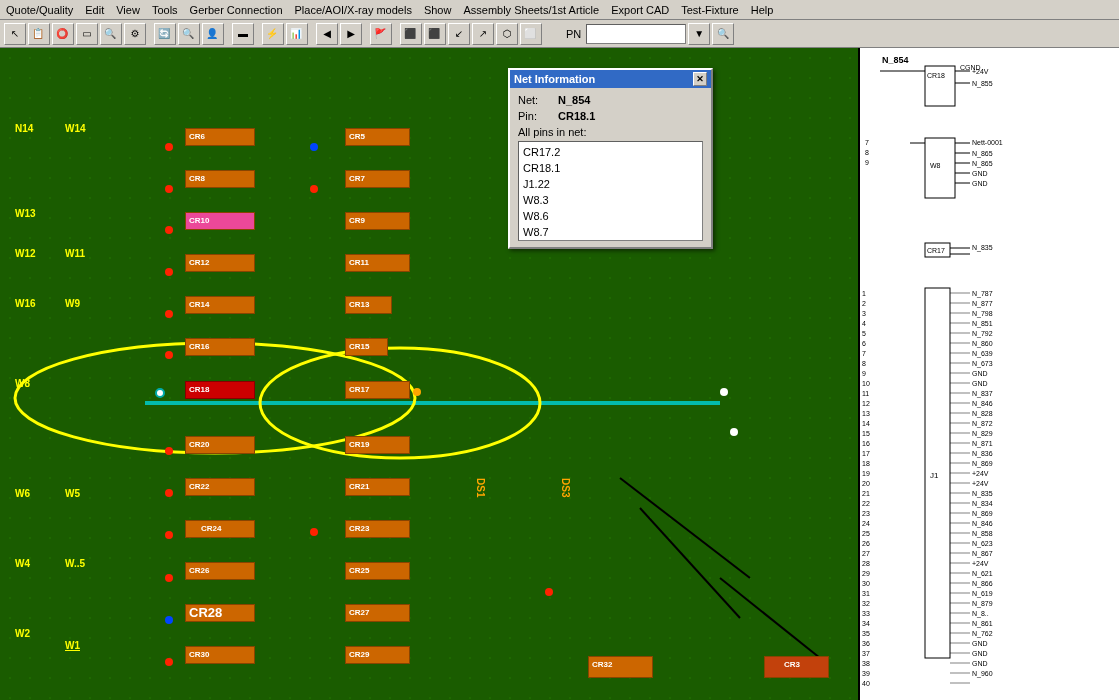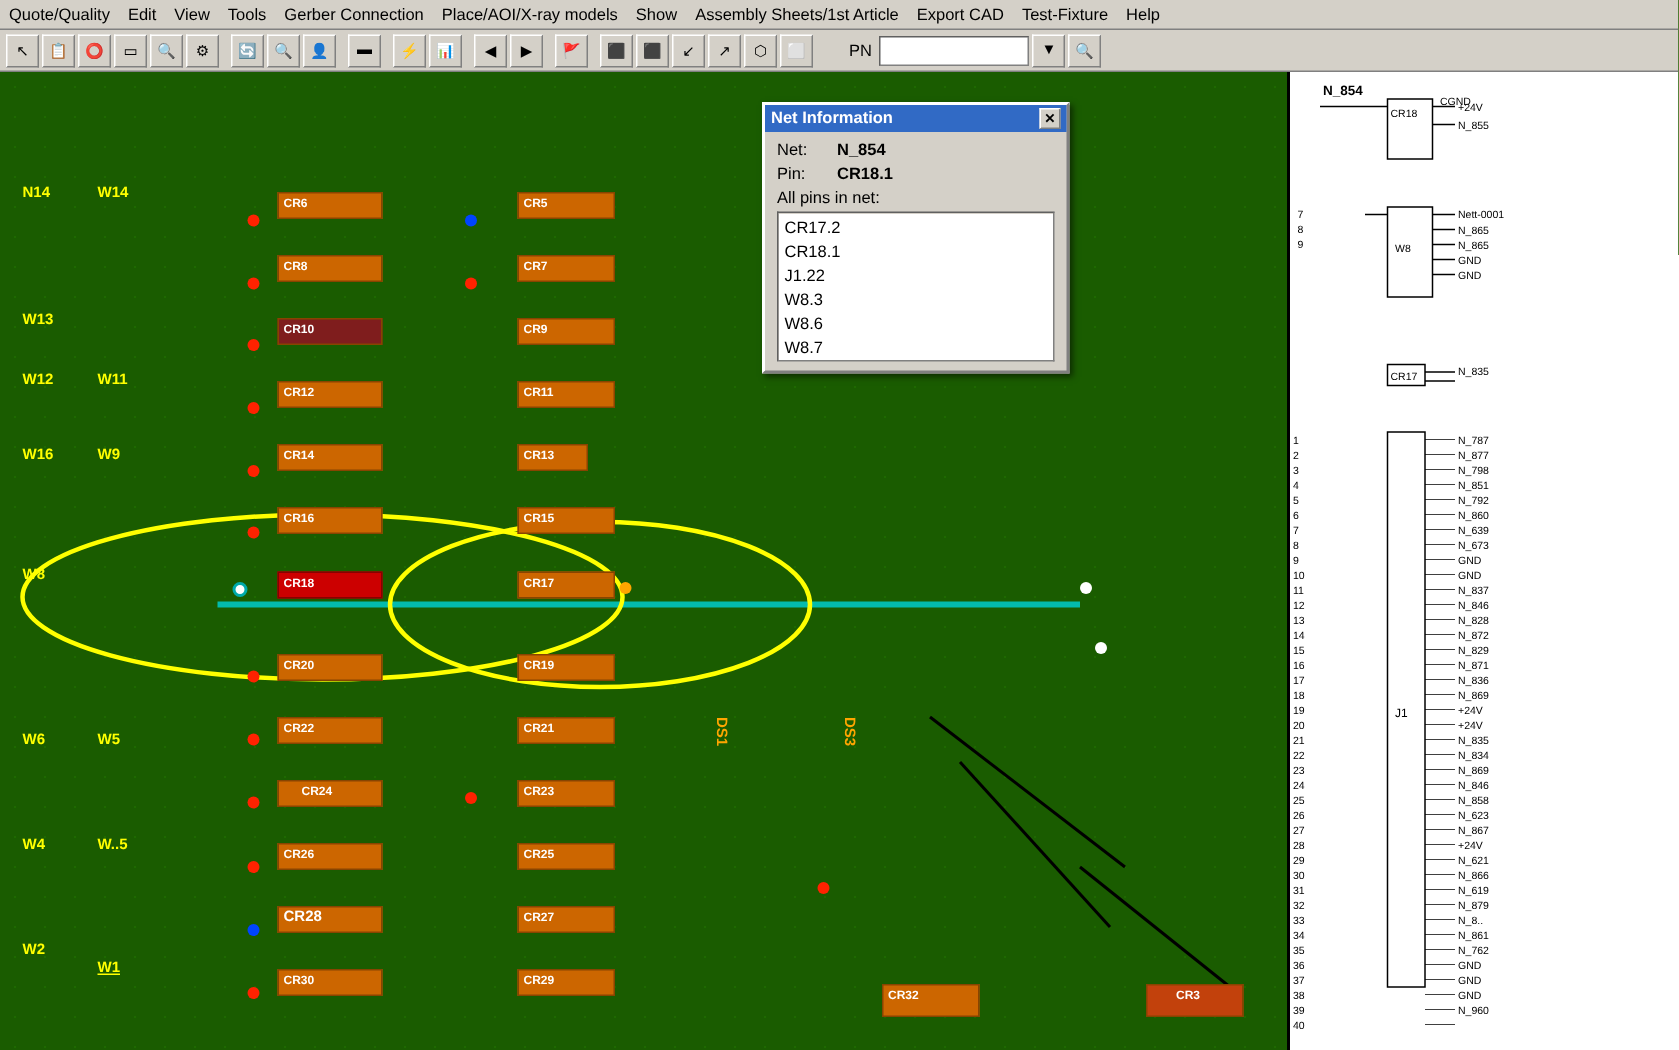--- a/index.html
+++ b/index.html
@@ -240,21 +240,21 @@
     </svg>
 
     <div style="position:absolute;top:80px;left:185px;width:70px;height:18px;background:#cc6600;border:1px solid #884400;">
       <span style="color:#fff;font-size:8px;font-weight:bold;padding:1px 3px;">CR6</span>
     </div>
 
     <div style="position:absolute;top:122px;left:185px;width:70px;height:18px;background:#cc6600;border:1px solid #884400;">
       <span style="color:#fff;font-size:8px;font-weight:bold;padding:1px 3px;">CR8</span>
     </div>
 
-    <div style="position:absolute;top:164px;left:185px;width:70px;height:18px;background:#7f1d1d;border:1px solid #884400;">
+    <div style="position:absolute;top:164px;left:185px;width:70px;height:18px;background:#ec4899;border:1px solid #884400;">
       <span style="color:#fff;font-size:8px;font-weight:bold;padding:1px 3px;">CR10</span>
     </div>
 
     <div style="position:absolute;top:206px;left:185px;width:70px;height:18px;background:#cc6600;border:1px solid #884400;">
       <span style="color:#fff;font-size:8px;font-weight:bold;padding:1px 3px;">CR12</span>
     </div>
 
     <div style="position:absolute;top:248px;left:185px;width:70px;height:18px;background:#cc6600;border:1px solid #884400;">
       <span style="color:#fff;font-size:8px;font-weight:bold;padding:1px 3px;">CR14</span>
     </div>
@@ -277,21 +277,21 @@
 
     <div style="position:absolute;top:472px;left:185px;width:70px;height:18px;background:#cc6600;border:1px solid #884400;">
       <span style="color:#fff;font-size:8px;font-weight:bold;padding:1px 3px;margin-left:12px;">CR24</span>
     </div>
 
     <div style="position:absolute;top:514px;left:185px;width:70px;height:18px;background:#cc6600;border:1px solid #884400;">
       <span style="color:#fff;font-size:8px;font-weight:bold;padding:1px 3px;">CR26</span>
     </div>
 
     <div style="position:absolute;top:556px;left:185px;width:70px;height:18px;background:#cc6600;border:1px solid #884400;">
-      <span style="color:#fff;font-size:10px;font-weight:bold;padding:1px 3px;">CR28</span>
+      <span style="color:#fff;font-size:13px;font-weight:bold;padding:1px 3px;">CR28</span>
     </div>
 
     <div style="position:absolute;top:598px;left:185px;width:70px;height:18px;background:#cc6600;border:1px solid #884400;">
       <span style="color:#fff;font-size:8px;font-weight:bold;padding:1px 3px;">CR30</span>
     </div>
 
     <div style="position:absolute;top:80px;left:345px;width:65px;height:18px;background:#cc6600;border:1px solid #884400;">
       <span style="color:#fff;font-size:8px;font-weight:bold;padding:1px 3px;">CR5</span>
     </div>
     <div style="position:absolute;top:122px;left:345px;width:65px;height:18px;background:#cc6600;border:1px solid #884400;">
@@ -299,21 +299,21 @@
     </div>
     <div style="position:absolute;top:164px;left:345px;width:65px;height:18px;background:#cc6600;border:1px solid #884400;">
       <span style="color:#fff;font-size:8px;font-weight:bold;padding:1px 3px;">CR9</span>
     </div>
     <div style="position:absolute;top:206px;left:345px;width:65px;height:18px;background:#cc6600;border:1px solid #884400;">
       <span style="color:#fff;font-size:8px;font-weight:bold;padding:1px 3px;">CR11</span>
     </div>
     <div style="position:absolute;top:248px;left:345px;width:47px;height:18px;background:#cc6600;border:1px solid #884400;">
       <span style="color:#fff;font-size:8px;font-weight:bold;padding:1px 3px;">CR13</span>
     </div>
-    <div style="position:absolute;top:290px;left:345px;width:65px;height:18px;background:#cc6600;border:1px solid #884400;">
+    <div style="position:absolute;top:290px;left:345px;width:43px;height:18px;background:#cc6600;border:1px solid #884400;">
       <span style="color:#fff;font-size:8px;font-weight:bold;padding:1px 3px;">CR15</span>
     </div>
     <div style="position:absolute;top:333px;left:345px;width:65px;height:18px;background:#cc6600;border:1px solid #884400;">
       <span style="color:#fff;font-size:8px;font-weight:bold;padding:1px 3px;">CR17</span>
     </div>
     <div style="position:absolute;top:388px;left:345px;width:65px;height:18px;background:#cc6600;border:1px solid #884400;">
       <span style="color:#fff;font-size:8px;font-weight:bold;padding:1px 3px;">CR19</span>
     </div>
     <div style="position:absolute;top:430px;left:345px;width:65px;height:18px;background:#cc6600;border:1px solid #884400;">
       <span style="color:#fff;font-size:8px;font-weight:bold;padding:1px 3px;">CR21</span>

